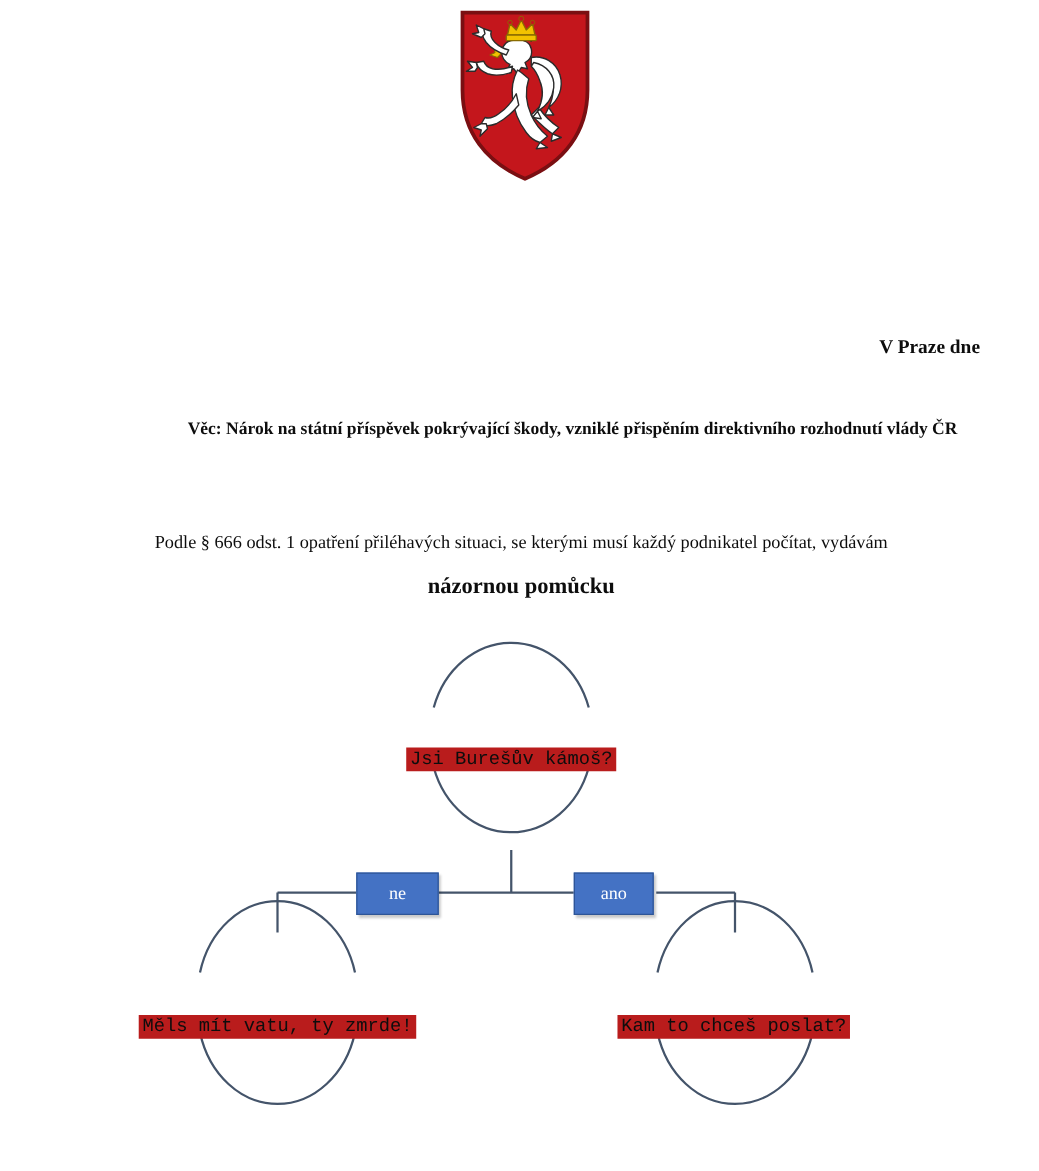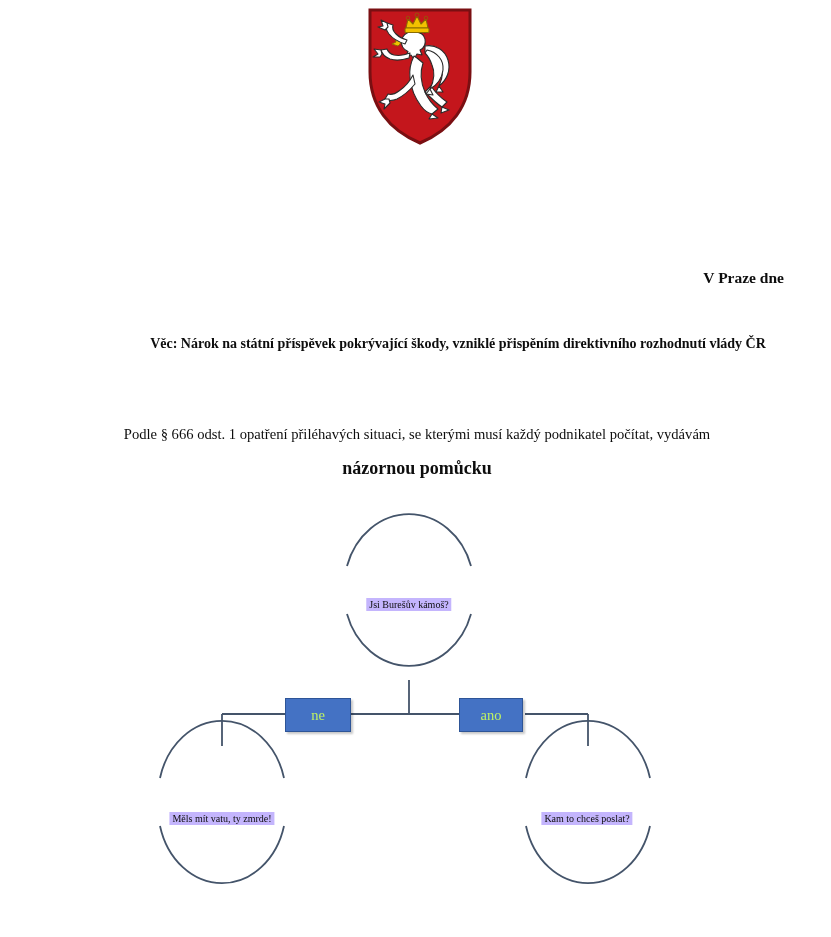--- a/index.html
+++ b/index.html
@@ -101,39 +101,39 @@
     position: absolute;
     left: 0;
     top: 500px;
     width: 831px;
     height: 437px;
   }
   .flow svg { display: block; width: 831px; height: 437px; }
 
   .node-label {
     position: absolute;
-    font-family: Liberation Serif, serif;
-    font-size: 10px;
+    font-family: Liberation Mono, monospace;
+    font-size: 15px;
     color: #0d0d0d;
-    background: #c4b5fd;
+    background: #b91c1c;
     white-space: nowrap;
     padding: 1px 3px;
     text-align: center;
   }
   .lbl-top   { left: 409px; top: 598px; transform: translateX(-50%); }
   .lbl-left  { left: 222px; top: 812px; transform: translateX(-50%); }
   .lbl-right { left: 587px; top: 812px; transform: translateX(-50%); }
 
   .dec-box {
     position: absolute;
     box-sizing: border-box;
     background: #4472c4;
     border: 1.6px solid #2e5597;
     box-shadow: 2px 2px 2px rgba(0,0,0,0.22);
-    color: #bef264;
+    color: #ffffff;
     font-family: "Liberation Serif", "DejaVu Serif", serif;
     font-size: 14.5px;
     display: flex;
     align-items: center;
     justify-content: center;
   }
   .box-ne  { left: 285px; top: 698px; width: 66px; height: 34px; }
   .box-ano { left: 459px; top: 698px; width: 64px; height: 34px; }
 </style>
 </head>

